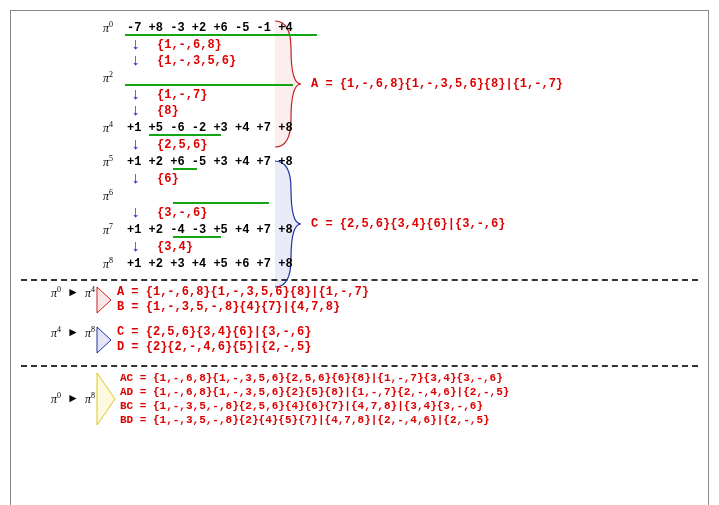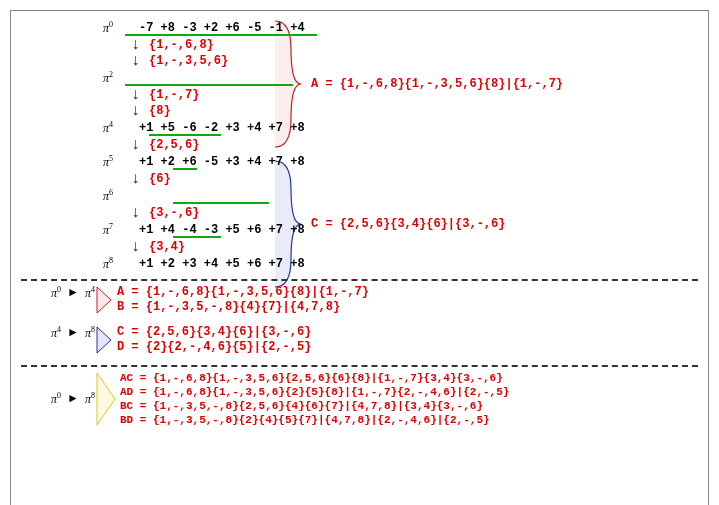--- a/index.html
+++ b/index.html
@@ -39,42 +39,42 @@
     font-size: 12px;
     position: relative;
   }
   .pi-lbl sup { font-size: 8px; vertical-align: super; font-style: normal;}
   .perm {
     white-space: pre;
     letter-spacing: 0px;
     font-family: "Courier New", monospace;
     font-weight: bold;
     font-size: 12px;
-    margin-left: 26px;
+    margin-left: 14px;
   }
   .step {
     display: flex;
     align-items: center;
     height: 16px;
     margin-left: 50px;
   }
   .arrow {
     color: #1420c8;
     font-weight: bold;
     font-size: 16px;
     width: 14px;
     display: inline-block;
     line-height: 12px;
   }
   .set {
     color: #d00;
     font-family: "Courier New", monospace;
     font-weight: bold;
     font-size: 12px;
-    margin-left: 4px;
+    margin-left: 12px;
   }
   
   .ul-group { position: absolute; height: 2px; background: #13a813; }
   .rlabel {
     position: absolute;
     color: #d00;
     font-family: "Courier New", monospace;
     font-weight: bold;
     font-size: 12px;
     white-space: nowrap;
@@ -170,21 +170,21 @@
       <span class="pi-lbl">π<sup>6</sup></span>
       <span class="ul-group" style="left:92px; top:15px; width:96px;"></span>
     </div>
     <div class="step">
         <span class="arrow">↓</span>
         <span class="set">{3,-,6}</span>
       </div>
 
     <div class="row">
       <span class="pi-lbl">π<sup>7</sup></span>
-      <span class="perm">+1 +4 -4 -3 +5 +6 +7 +8</span>
+      <span class="perm">+1 +2 -4 -3 +5 +4 +7 +8</span>
       <span class="ul-group" style="left:92px; top:15px; width:48px;"></span>
     </div>
     <div class="step">
         <span class="arrow">↓</span>
         <span class="set">{3,4}</span>
       </div>
 
     <div class="row">
       <span class="pi-lbl">π<sup>8</sup></span>
       <span class="perm">+1 +2 +3 +4 +5 +6 +7 +8</span>

